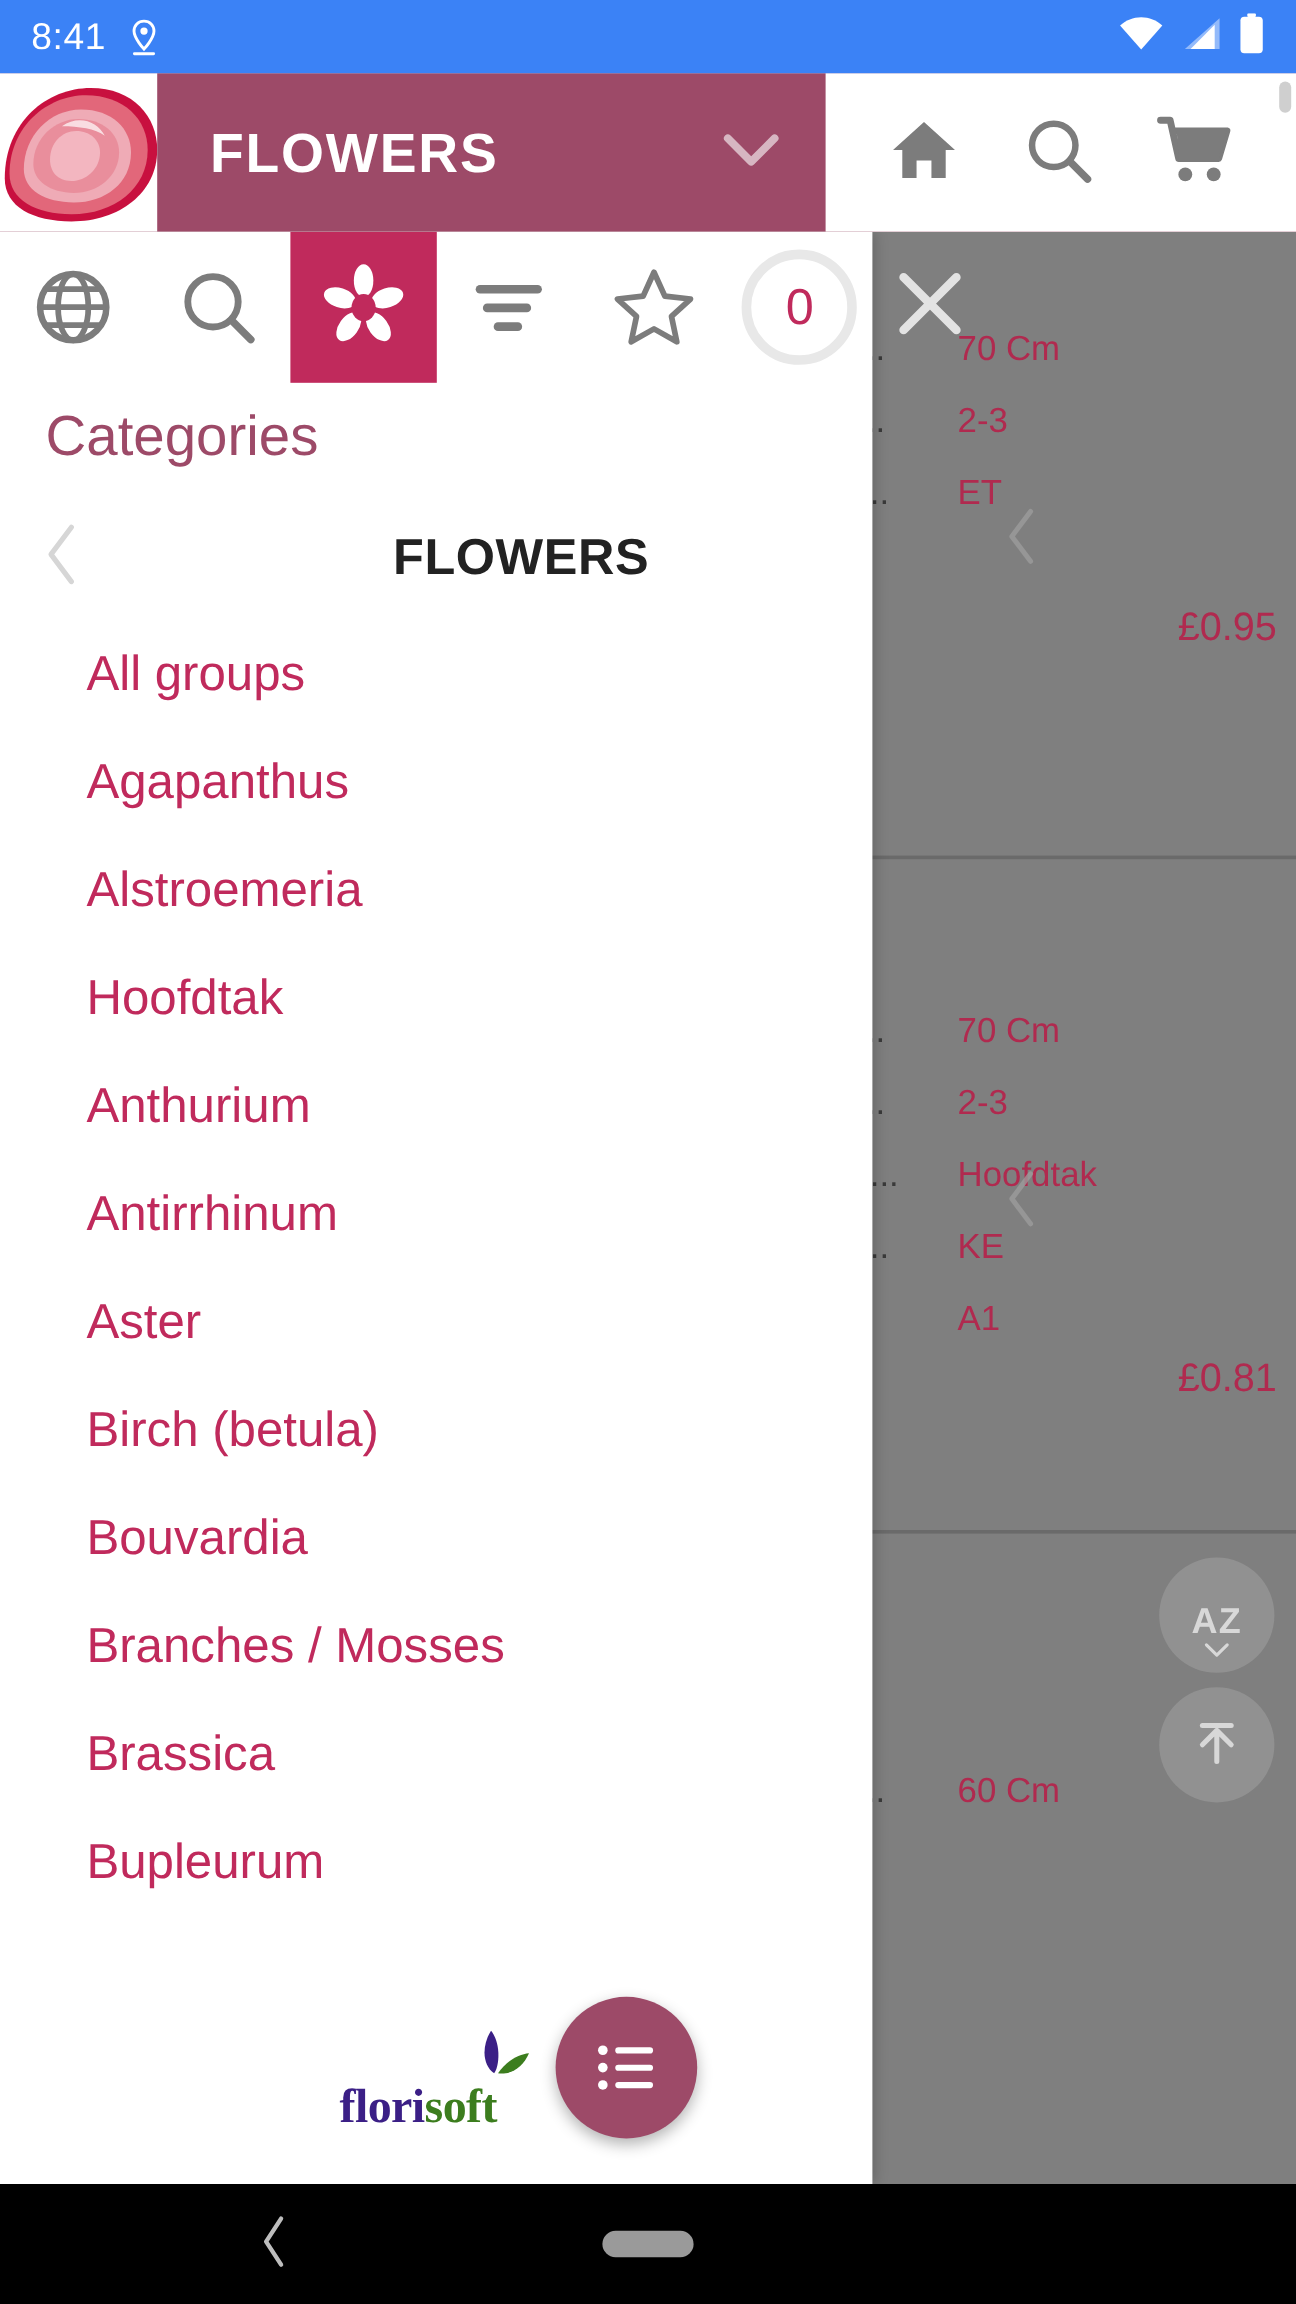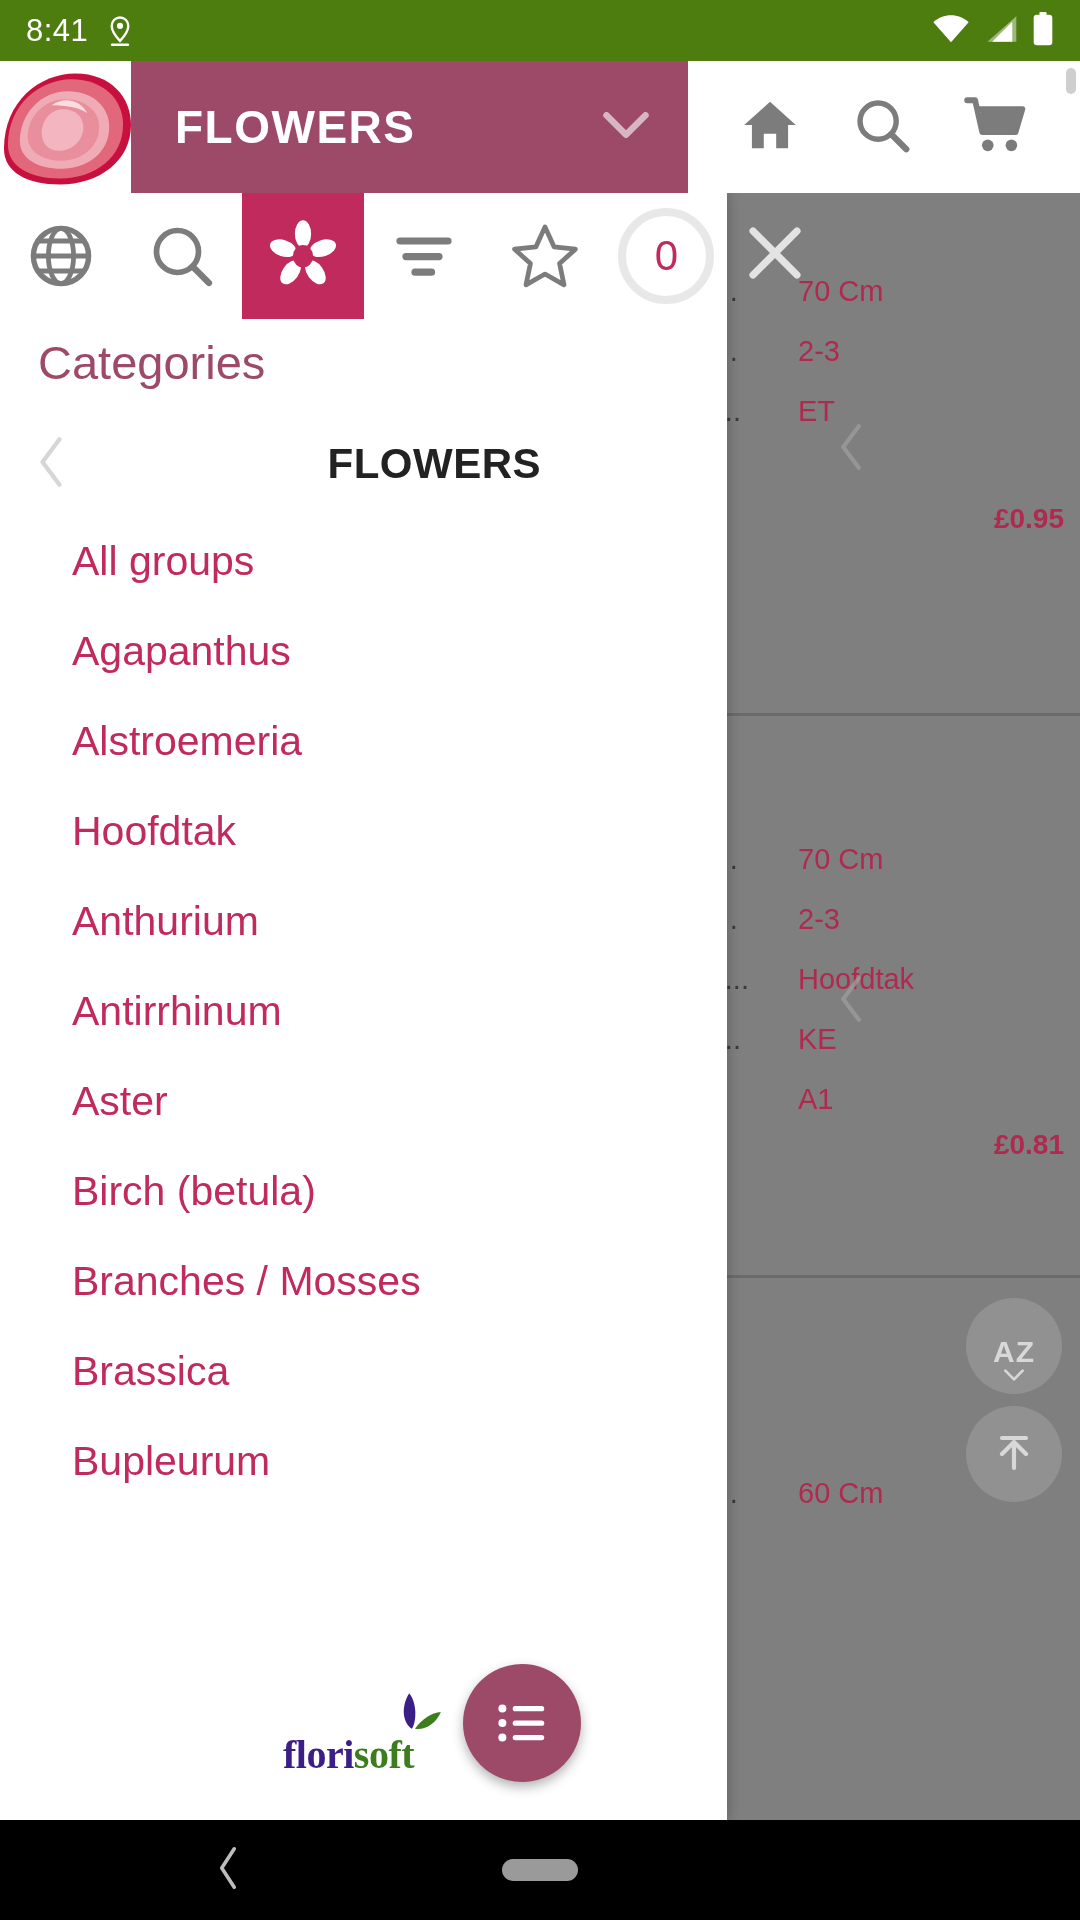--- a/index.html
+++ b/index.html
@@ -7,21 +7,21 @@
     width:1080px; height:1920px;
     background:#000;
     font-family:"Liberation Sans", sans-serif;
     overflow:hidden;
   }
   #screen { position:relative; width:1080px; height:1920px; background:#ffffff; overflow:hidden; }
 
   
   .statusbar{
     position:absolute; left:0; top:0; width:1080px; height:61px;
-    background:#4d7c0f; color:#fff; display:flex; align-items:center;
+    background:#3b82f6; color:#fff; display:flex; align-items:center;
     padding:0 26px; z-index:40;
   }
   .status-time{ font-size:31px; font-weight:400; letter-spacing:.5px; }
   .status-loc{ margin-left:18px; display:flex; align-items:center; }
   .status-right{ margin-left:auto; display:flex; align-items:center; gap:14px; }
 
   
   .appbar{
     position:absolute; left:0; top:61px; width:1080px; height:132px;
     background:#9d4a68; z-index:35; display:flex; align-items:center;
@@ -55,21 +55,21 @@
   .bd-close{
     position:absolute; left:742px; top:27px; width:66px; height:66px; opacity:.92;
   }
   .prod-card{ position:absolute; left:612px; width:468px; color:#3a3a3a; }
   .prod-name{ font-size:31px; color:#b02a4f; }
   .prod-rows{ margin-top:22px; }
   .prod-row{ display:flex; font-size:29px; line-height:60px; }
   .prod-row .k{ width:186px; color:#3a3a3a; white-space:nowrap; overflow:hidden; }
   .prod-row .v{ color:#b02a4f; white-space:nowrap; }
   .prod-price{
-    text-align:right; font-size:28px; color:#b02a4f; font-weight:700;
+    text-align:right; font-size:33px; color:#b02a4f; font-weight:400;
     padding-right:16px;
   }
   .prod-sep{
     position:absolute; left:612px; width:468px; height:3px; background:#6a6a6a;
   }
   .side-chevron{ position:absolute; color:#9e9e9e; opacity:.75; }
 
   .fab-round{
     position:absolute; right:18px; width:96px; height:96px; border-radius:50%;
     background:rgba(160,160,160,.55); display:flex; align-items:center;
@@ -292,20 +292,21 @@
 
     <div class="cat-list">
       <div class="cat-item">All groups</div>
       <div class="cat-item">Agapanthus</div>
       <div class="cat-item">Alstroemeria</div>
       <div class="cat-item">Hoofdtak</div>
       <div class="cat-item">Anthurium</div>
       <div class="cat-item">Antirrhinum</div>
       <div class="cat-item">Aster</div>
       <div class="cat-item">Birch (betula)</div>
+      <div class="cat-item">Bouvardia</div>
       <div class="cat-item">Branches / Mosses</div>
       <div class="cat-item">Brassica</div>
       <div class="cat-item">Bupleurum</div>
     </div>
 
     <span class="leaf-a">
       <svg width="56" height="42" viewBox="0 0 34 26">
         <path d="M15 24 C9 20 8.4 10 13.4 2 C18.4 8 18 20 15 24 Z" fill="#3b1f86"></path>
         <path d="M17 24 C21 18 27.5 14 33 13.6 C30 20.6 23.6 25 17 24 Z" fill="#3c7d1e"></path>
       </svg>

